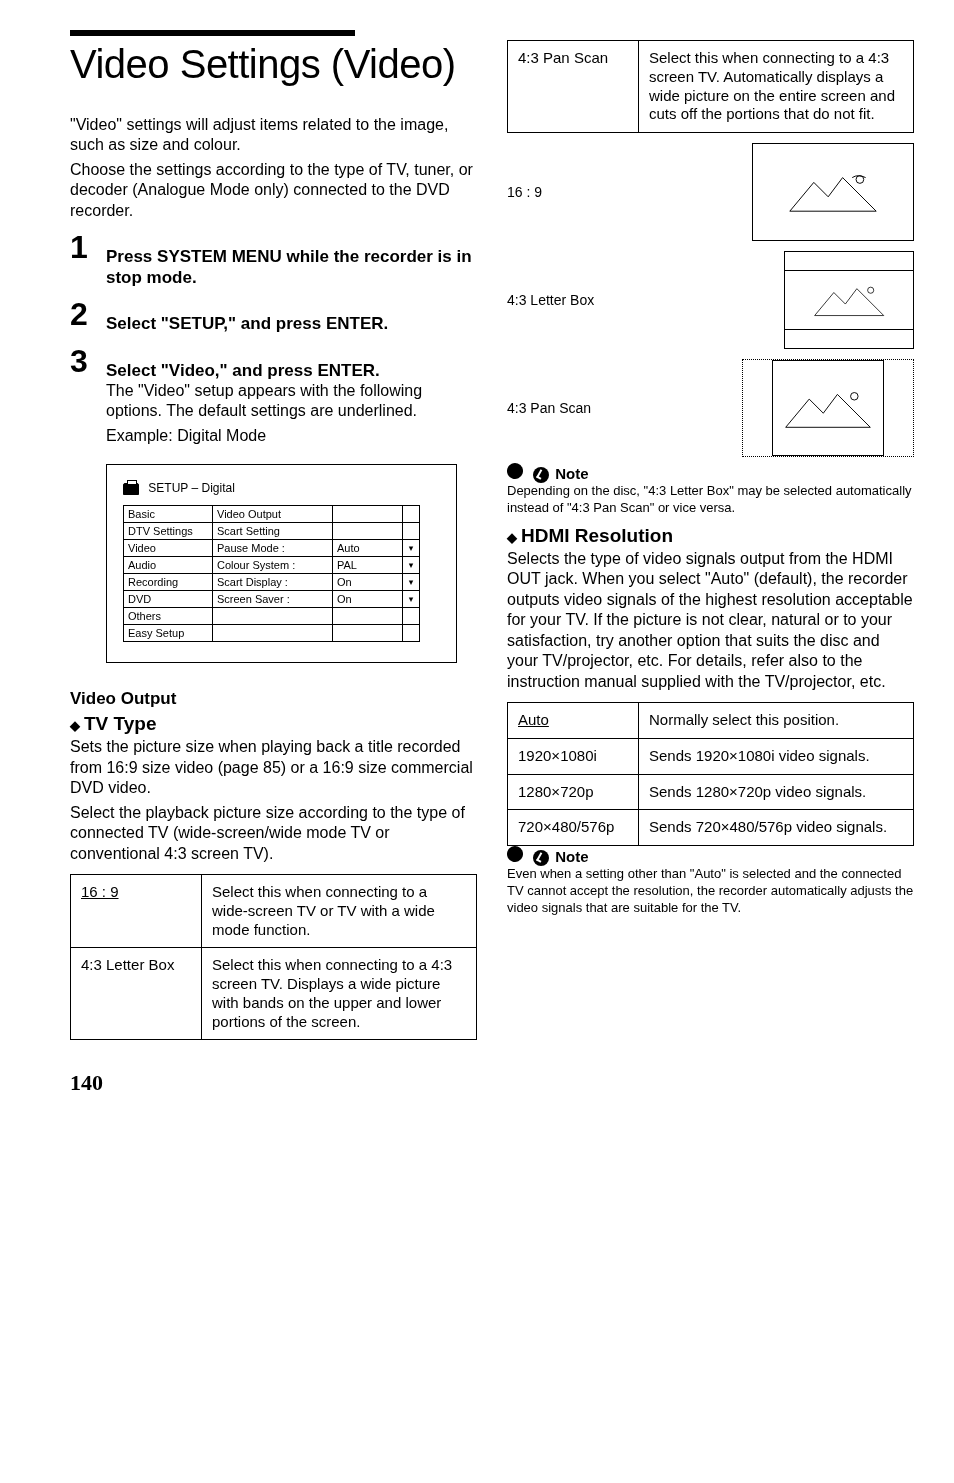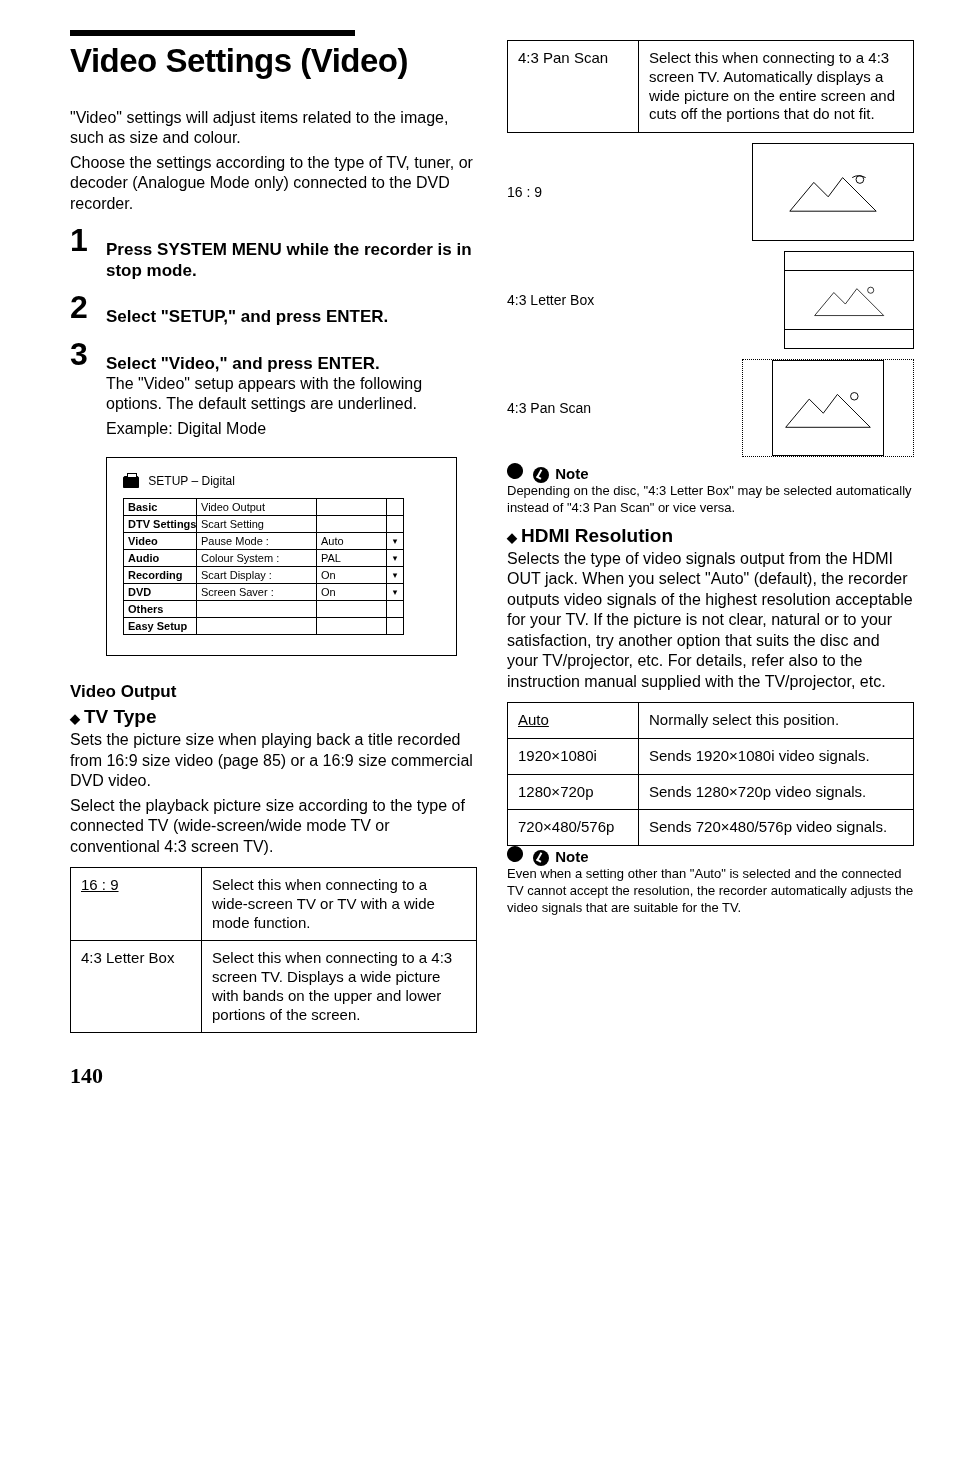--- a/index.html
+++ b/index.html
@@ -20,22 +20,22 @@
     flex: 1;
     min-width: 0;
   }
   .title-rule {
     height: 6px;
     background: #000;
     width: 70%;
     margin-bottom: 6px;
   }
   h1.title {
-    font-size: 33px;
-    font-weight: bold;
+    font-size: 40px;
+    font-weight: normal;
     margin: 0 0 28px 0;
     letter-spacing: -0.5px;
   }
   p { margin: 0 0 4px 0; line-height: 1.28; }
   .step {
     display: flex;
     margin-top: 10px;
   }
   .step-num {
     font-size: 32px;
@@ -69,21 +69,21 @@
     background: #000;
   }
   .toolbox-icon::before{
     content:"";
     position:absolute;
     top:-4px;left:3px;width:8px;height:3px;
     border:1px solid #000;border-bottom:none;background:#fff;
   }
   .setup-table { display: flex; }
   .setup-left {
-    width: 74px; flex:none;font-weight:bold;
+    width: 90px; flex:none;
   }
   .setup-left div, .setup-mid div, .setup-right div, .setup-arrow div {
     border-bottom: 1px solid #000;
     padding: 1px 4px;
     height: 14px;
     line-height: 14px;
     white-space: nowrap;
   }
   .setup-left div { border-right: 1px solid #000; border-left:1px solid #000;}
   .setup-left div:first-child{border-top:1px solid #000;}

